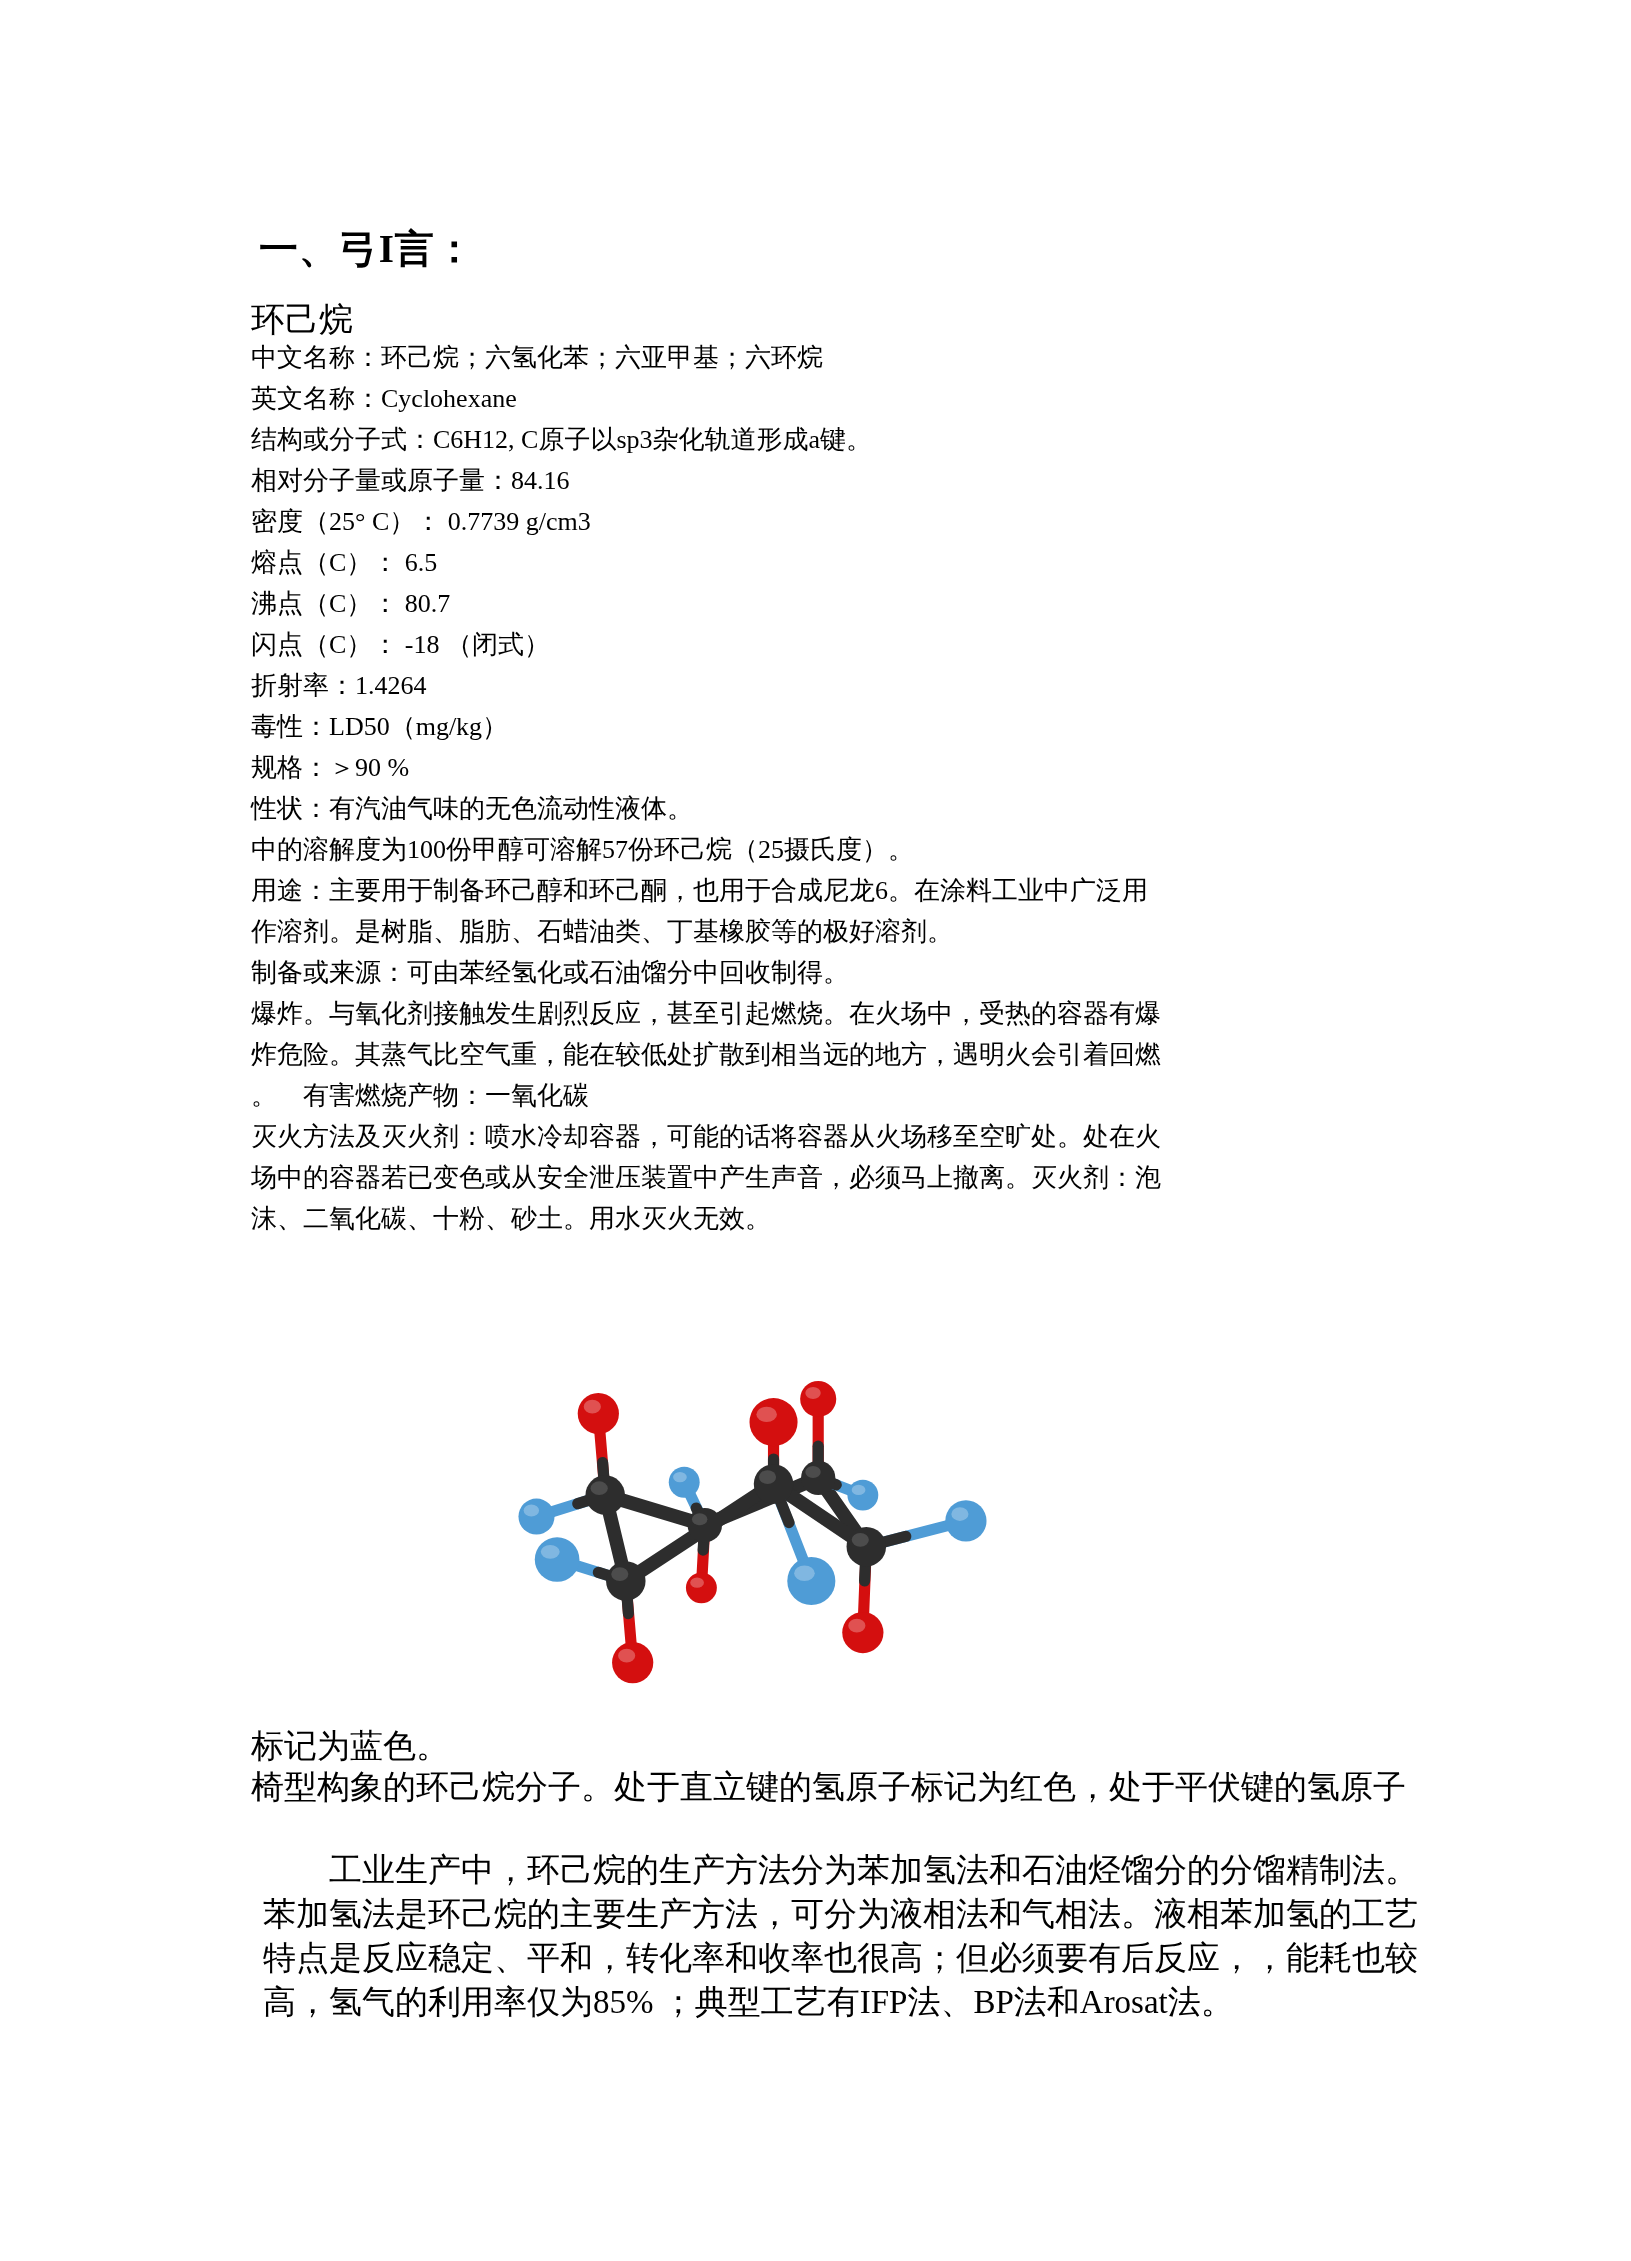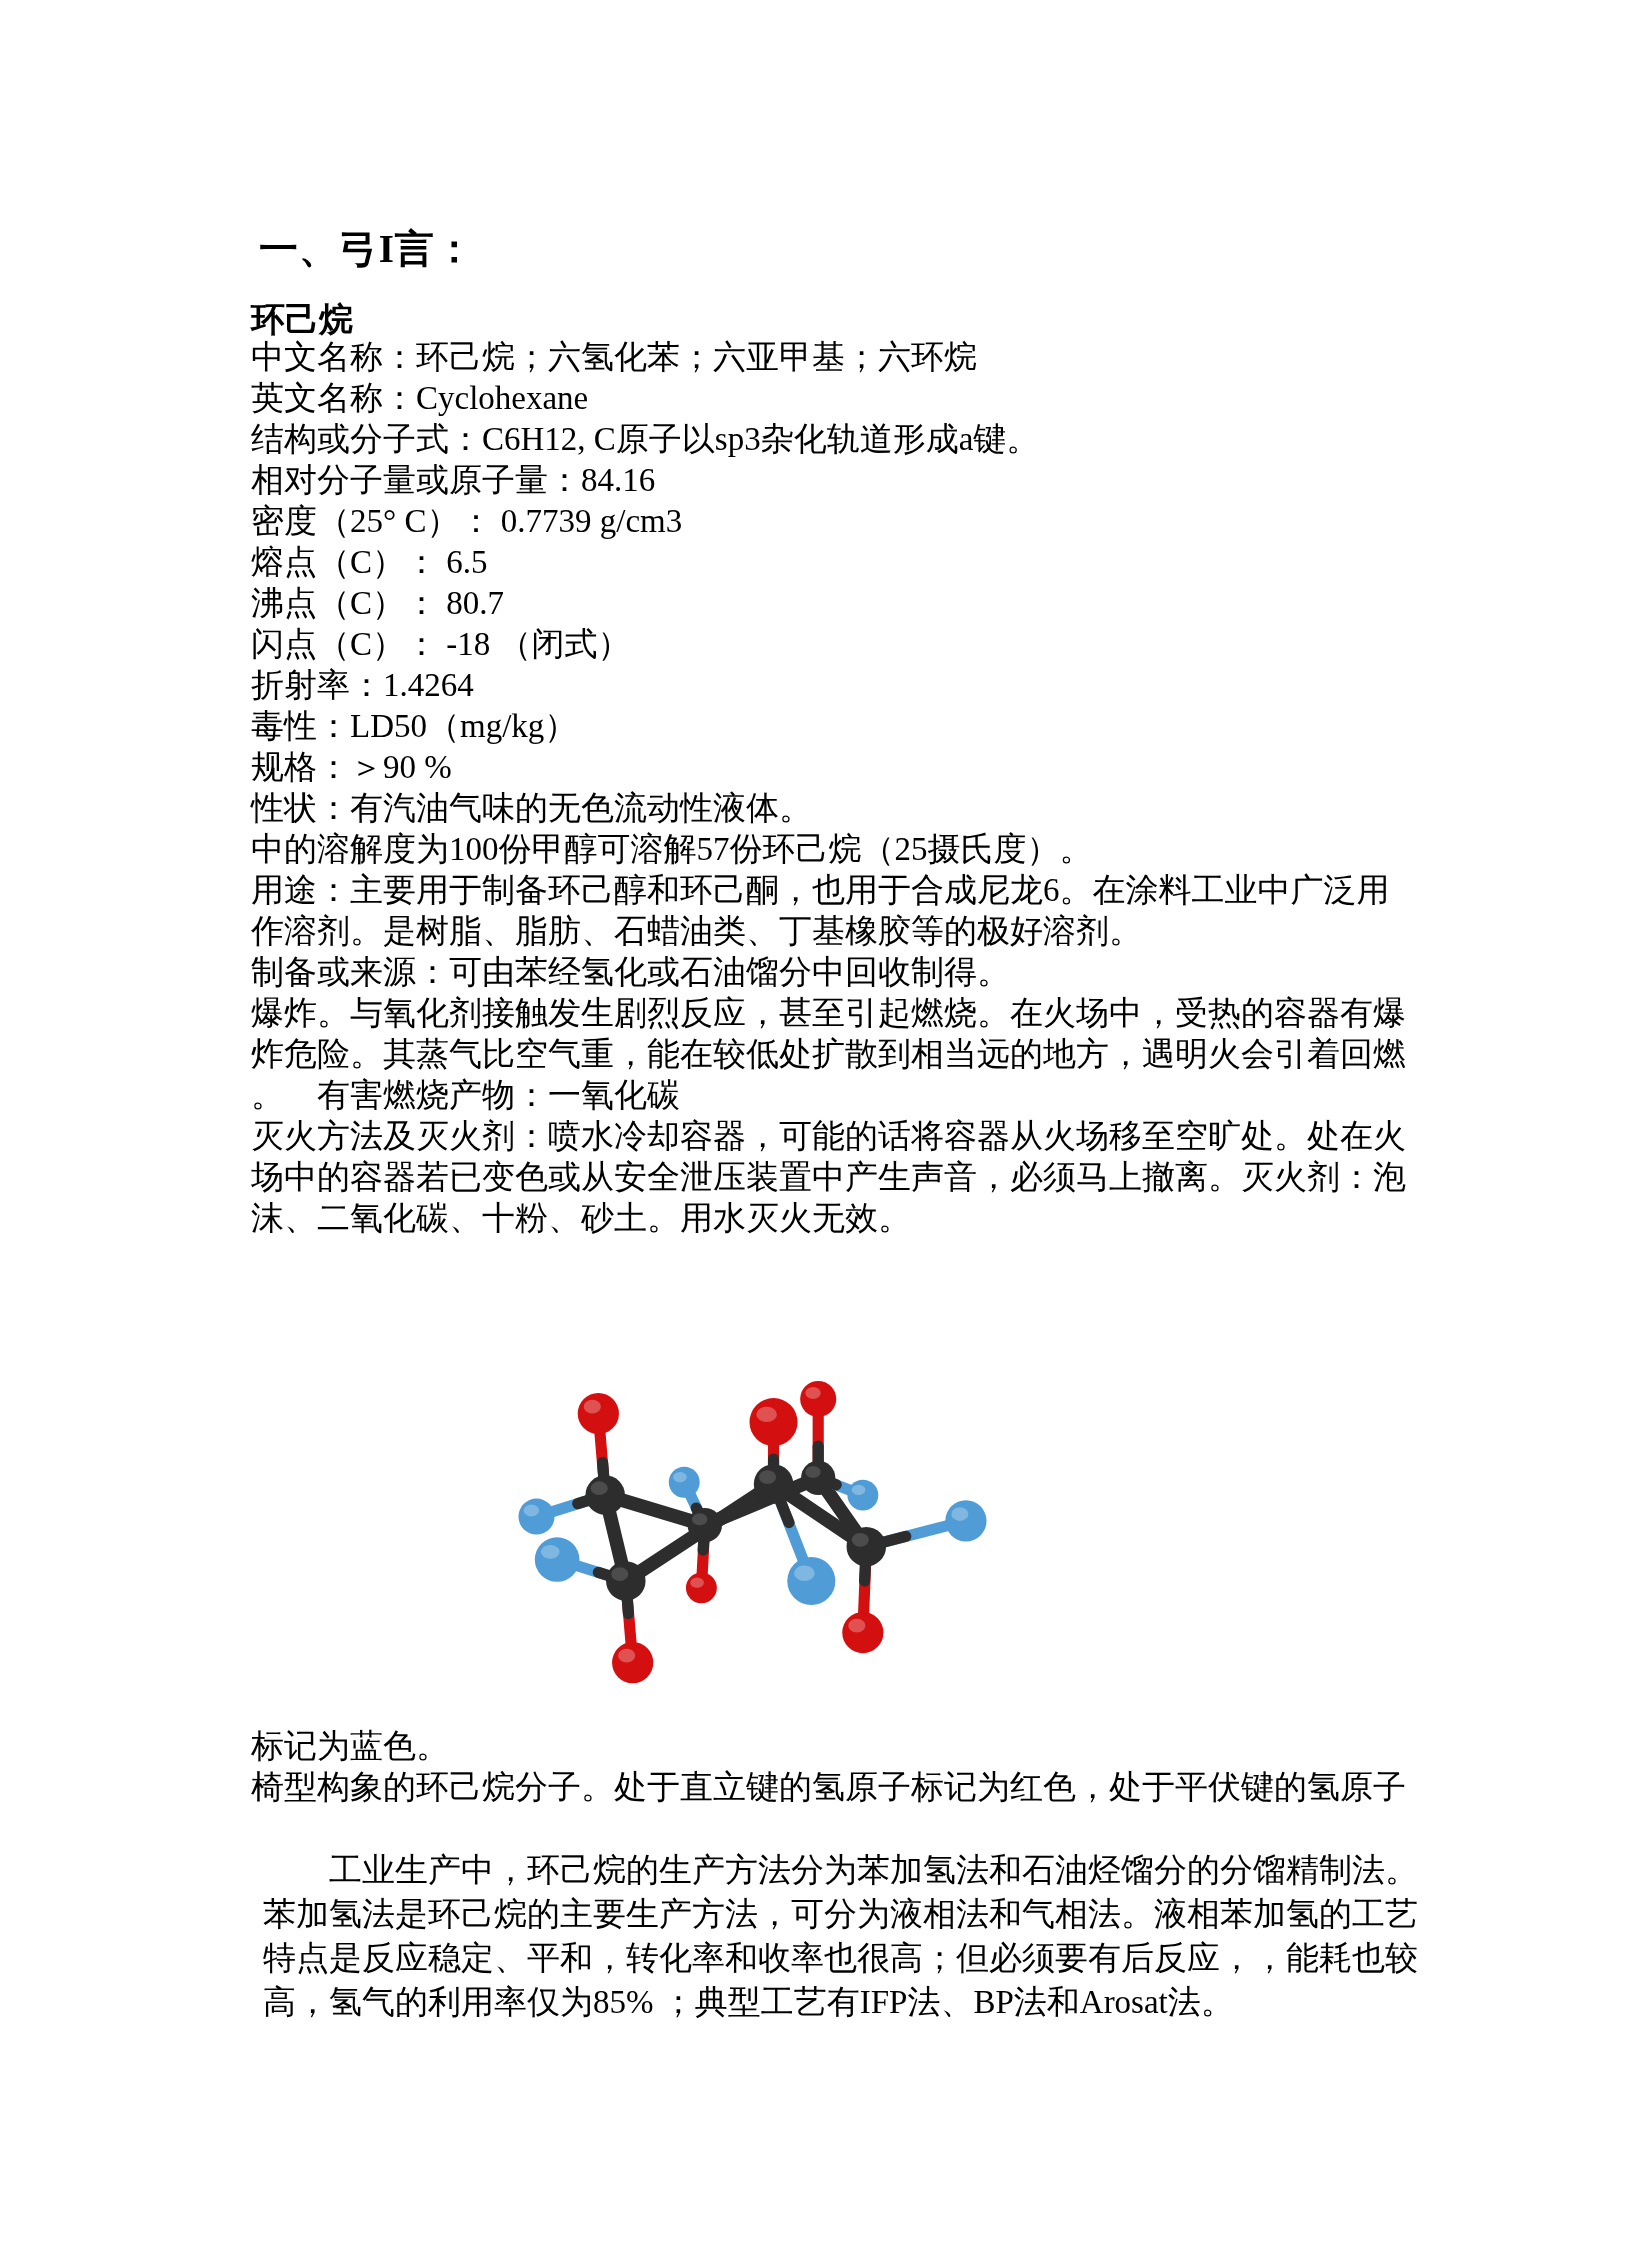--- a/index.html
+++ b/index.html
@@ -18,28 +18,28 @@
     font-size:39px;
     font-weight:bold;
     letter-spacing:0.9px;
     white-space:nowrap;
     margin-left:8px;
   }
   .compound-heading{
     position:absolute;
     left:251px; top:297px;
     font-size:34px;
-    font-weight:bold;
+    font-weight:normal;
     white-space:nowrap;
   }
   .info-block{
     position:absolute;
     left:251px; top:337px;
     width:1169px;
-    font-size:33px;
+    font-size:26px;
     line-height:41px;
   }
   .info-block div, .caption-block div, .para-block div{
     white-space:nowrap;
   }
   .figure-wrap{
     position:absolute;
     left:478px; top:1368px;
     width:555px; height:359px;
   }

